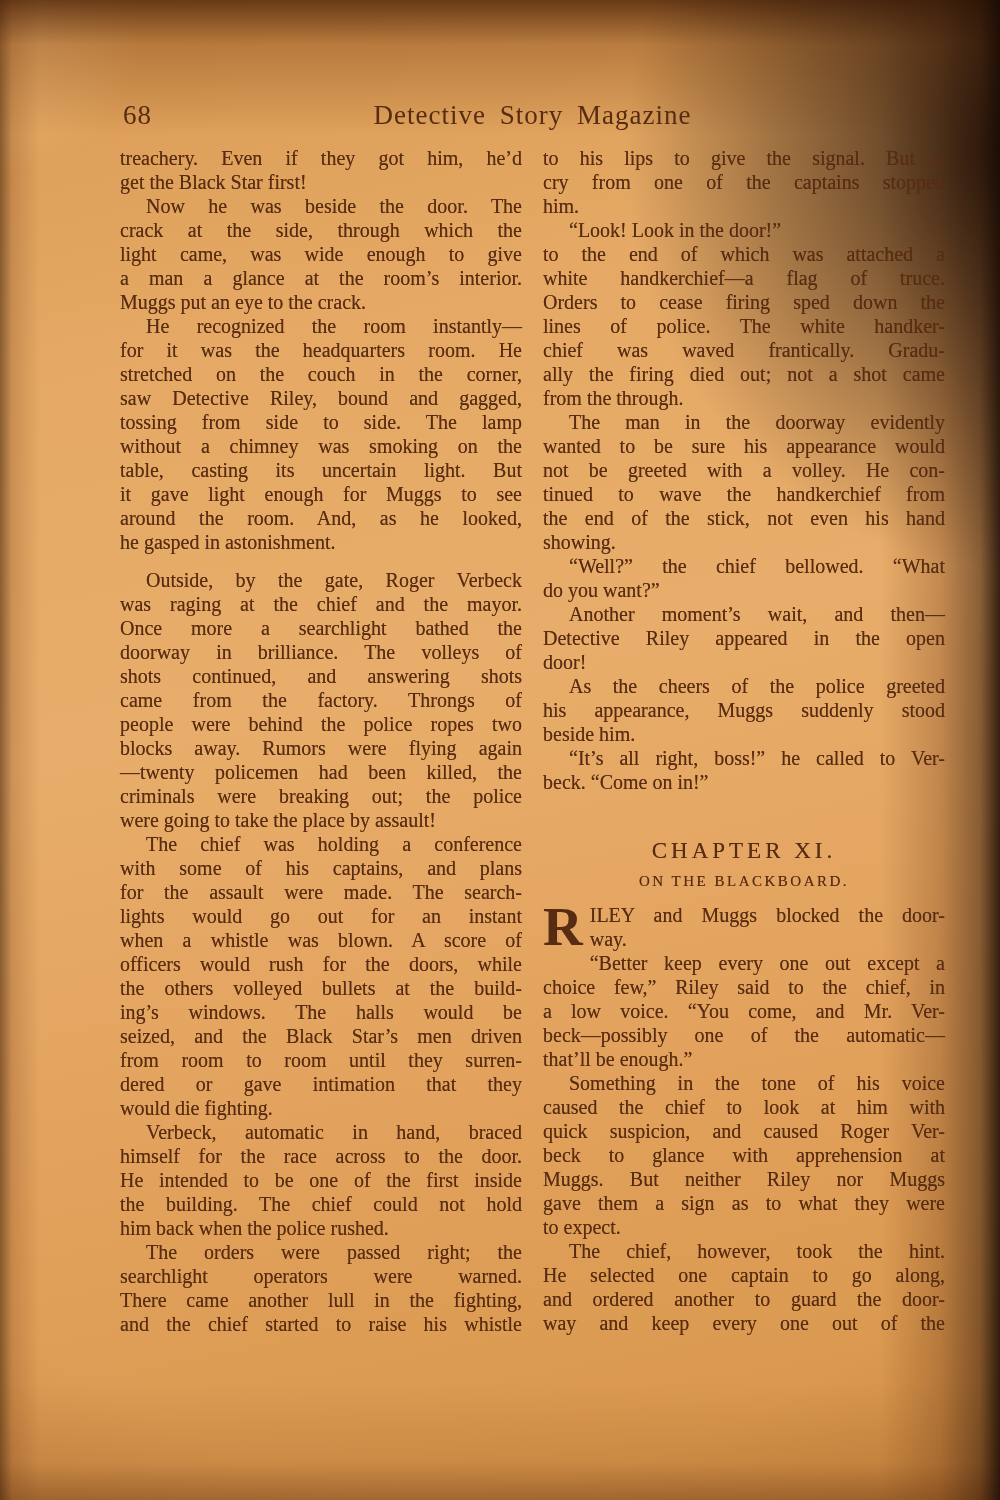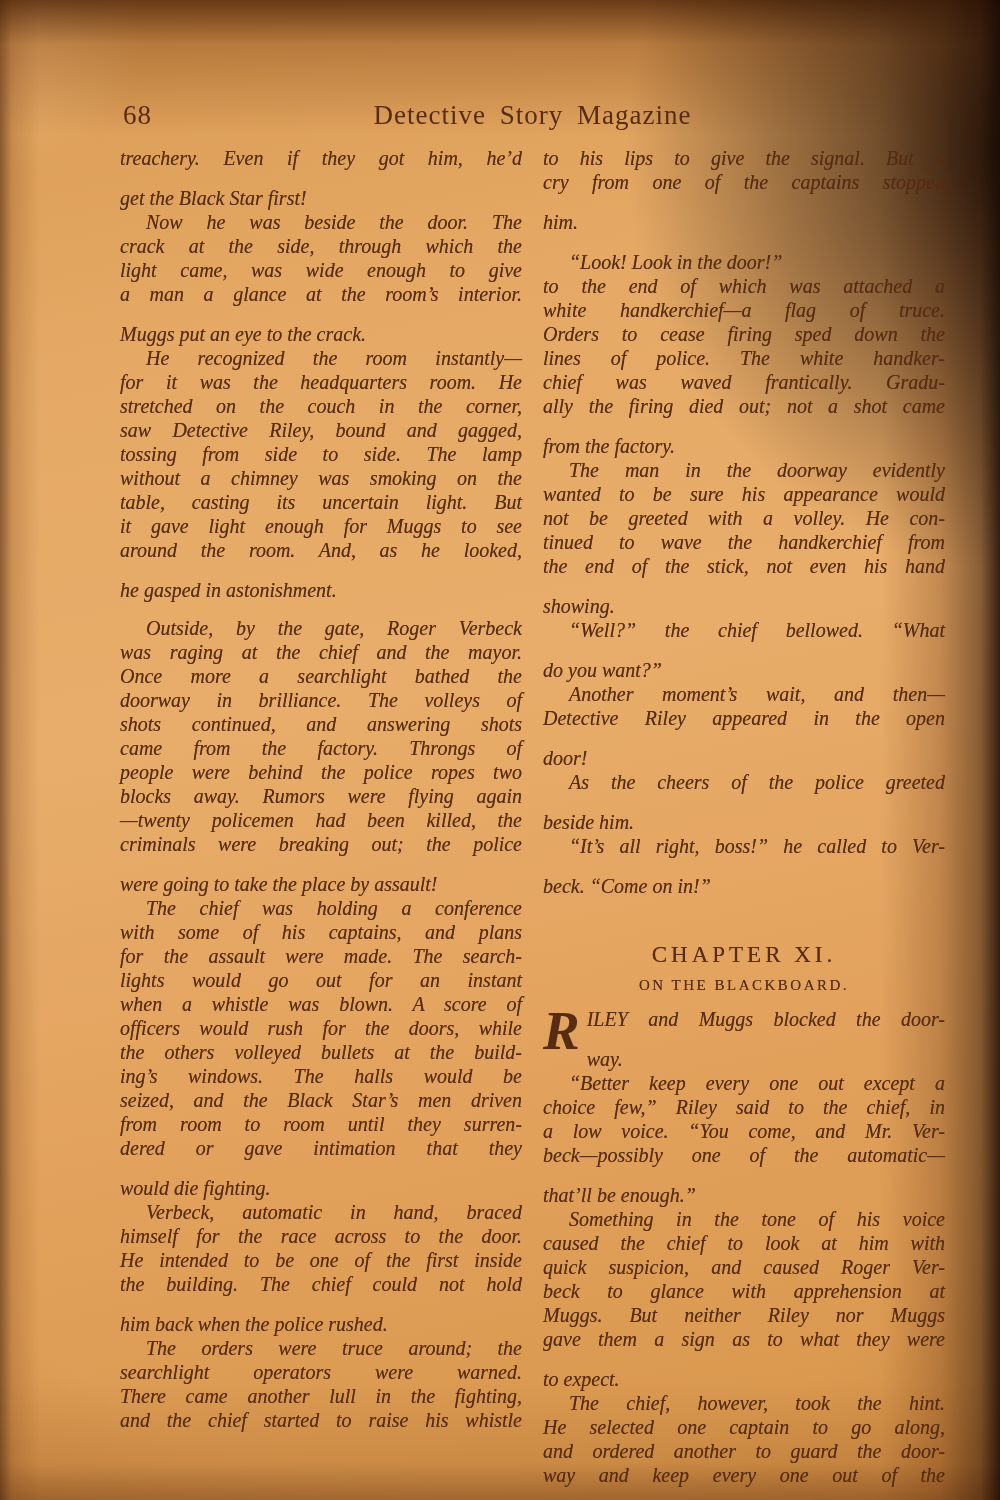--- a/index.html
+++ b/index.html
@@ -31,24 +31,24 @@
     font-size: 27px; letter-spacing: 1px; word-spacing: 6px;
   }
   .col {
     position: absolute; top: 146px;
     width: 402px;
     font-size: 20px; line-height: 24px;
     text-shadow: 0 0 0.4px rgba(87,44,18,0.65);
   }
   .col-left  { left: 120px; }
   .col-right { left: 543px; }
-  .para { margin: 0; font-style: italic; }
+  .para { margin: 0; }
   .para.section-break { margin-top: 14px; }
   .line { text-align: justify; text-align-last: justify; }
-  .line.last { text-align-last: left; margin-top: 16px; }
+  .line.last { text-align-last: left; }
   .line.indent { padding-left: 26px; }
   .chapter-head { margin-top: 44px; text-align: center; }
   .chapter-title { font-size: 23px; letter-spacing: 4px; line-height: 26px; }
   .chapter-subtitle { font-size: 15px; letter-spacing: 2.5px; line-height: 20px; margin-top: 7px; margin-bottom: 12px; }
   .dropcap {
     float: left;
     font-size: 55px; line-height: 42px;
     height: 46px;
     font-weight: 700;
     margin: 3px 7px 0 0;
@@ -117,21 +117,21 @@
         <div class="line last">would die fighting.</div>
       </div>
       <div class="para">
         <div class="line indent">Verbeck, automatic in hand, braced</div>
         <div class="line">himself for the race across to the door.</div>
         <div class="line">He intended to be one of the first inside</div>
         <div class="line">the building.  The chief could not hold</div>
         <div class="line last">him back when the police rushed.</div>
       </div>
       <div class="para">
-        <div class="line indent">The orders were truce around; the</div>
+        <div class="line indent">The orders were passed right; the</div>
         <div class="line">searchlight operators were warned.</div>
         <div class="line">There came another lull in the fighting,</div>
         <div class="line">and the chief started to raise his whistle</div>
       </div>
     </div>
 
   <div class="col col-right">
     <div id="right-col-top">
         <div class="para">
           <div class="line">to his lips to give the signal.  But a</div>
@@ -141,41 +141,42 @@
         <div class="para">
           <div class="line indent last">“Look!  Look in the door!”</div>
         </div>
         <div class="para">
           <div class="line">to the end of which was attached a</div>
           <div class="line">white handkerchief—a flag of truce.</div>
           <div class="line">Orders to cease firing sped down the</div>
           <div class="line">lines of police.  The white handker-</div>
           <div class="line">chief was waved frantically.  Gradu-</div>
           <div class="line">ally the firing died out; not a shot came</div>
-          <div class="line last">from the factory.</div>
+          <div class="line last">from the through.</div>
         </div>
         <div class="para">
           <div class="line indent">The man in the doorway evidently</div>
           <div class="line">wanted to be sure his appearance would</div>
           <div class="line">not be greeted with a volley.  He con-</div>
           <div class="line">tinued to wave the handkerchief from</div>
           <div class="line">the end of the stick, not even his hand</div>
           <div class="line last">showing.</div>
         </div>
         <div class="para">
           <div class="line indent">“Well?” the chief bellowed.  “What</div>
           <div class="line last">do you want?”</div>
         </div>
         <div class="para">
           <div class="line indent">Another moment’s wait, and then—</div>
           <div class="line">Detective Riley appeared in the open</div>
           <div class="line last">door!</div>
         </div>
         <div class="para">
           <div class="line indent">As the cheers of the police greeted</div>
+          <div class="line">his appearance, Muggs suddenly stood</div>
           <div class="line last">beside him.</div>
         </div>
         <div class="para">
           <div class="line indent">“It’s all right, boss!” he called to Ver-</div>
           <div class="line last">beck.  “Come on in!”</div>
         </div>
       </div>
 
     <div class="chapter-head">
       <div class="chapter-title">CHAPTER XI.</div>

